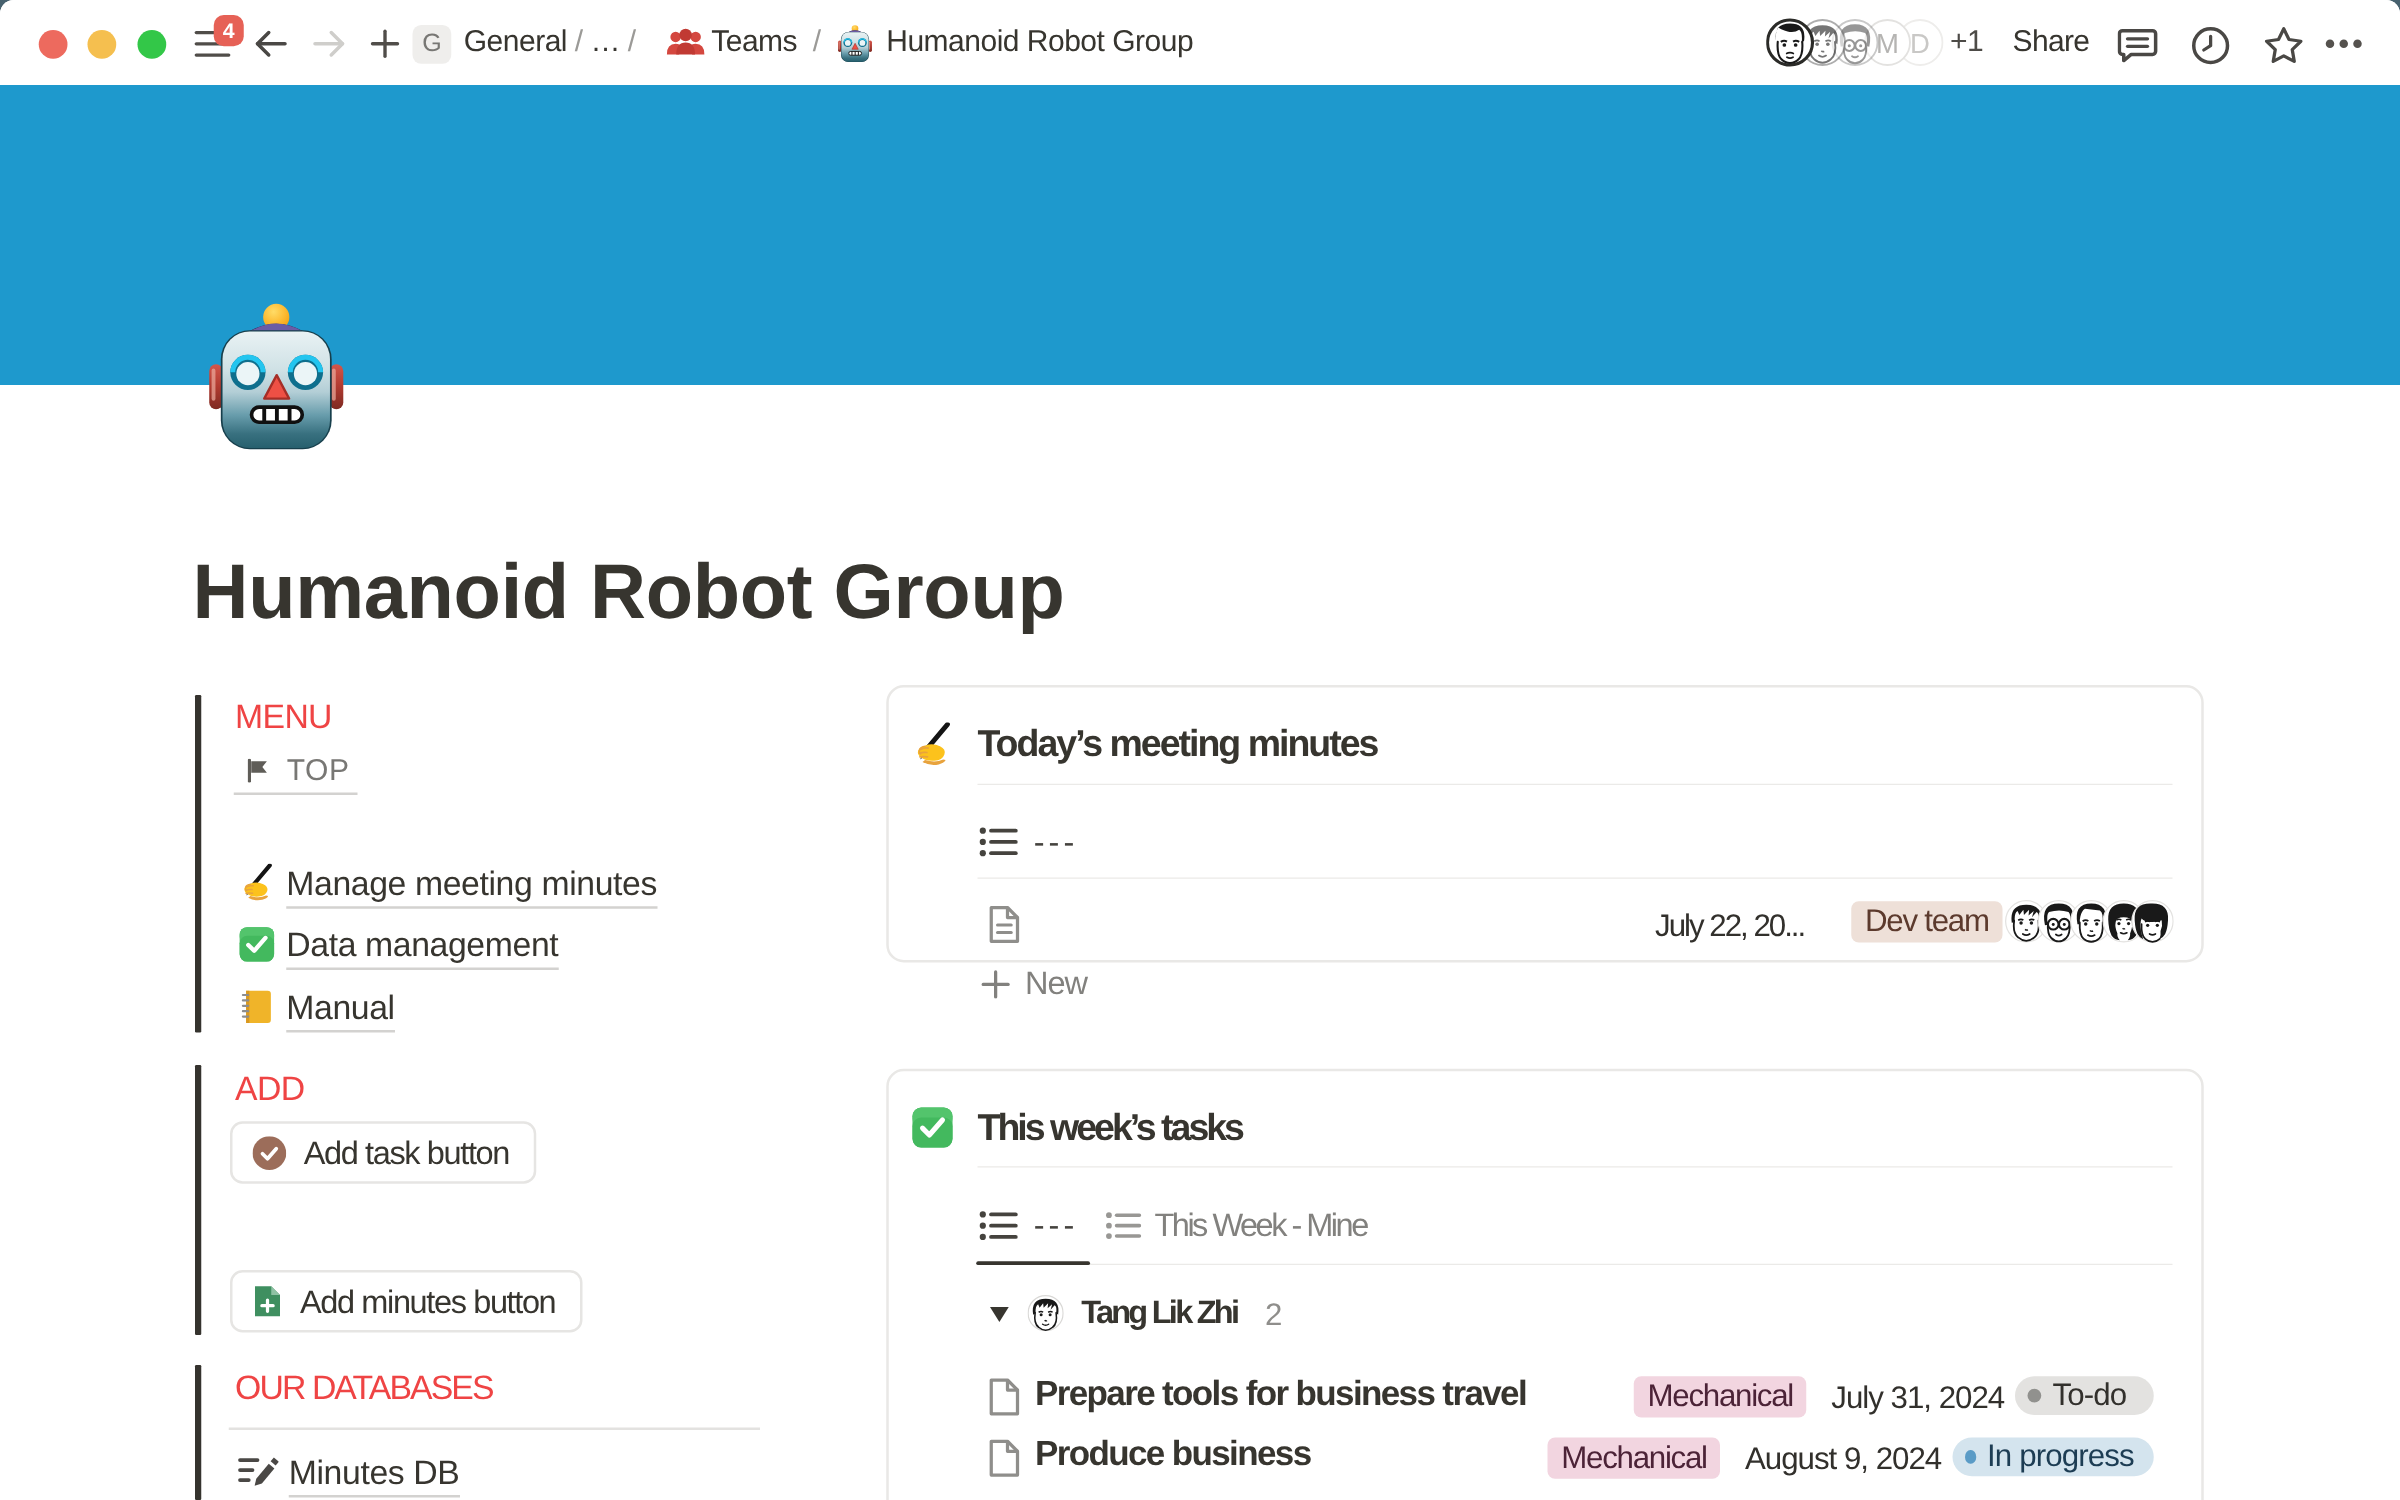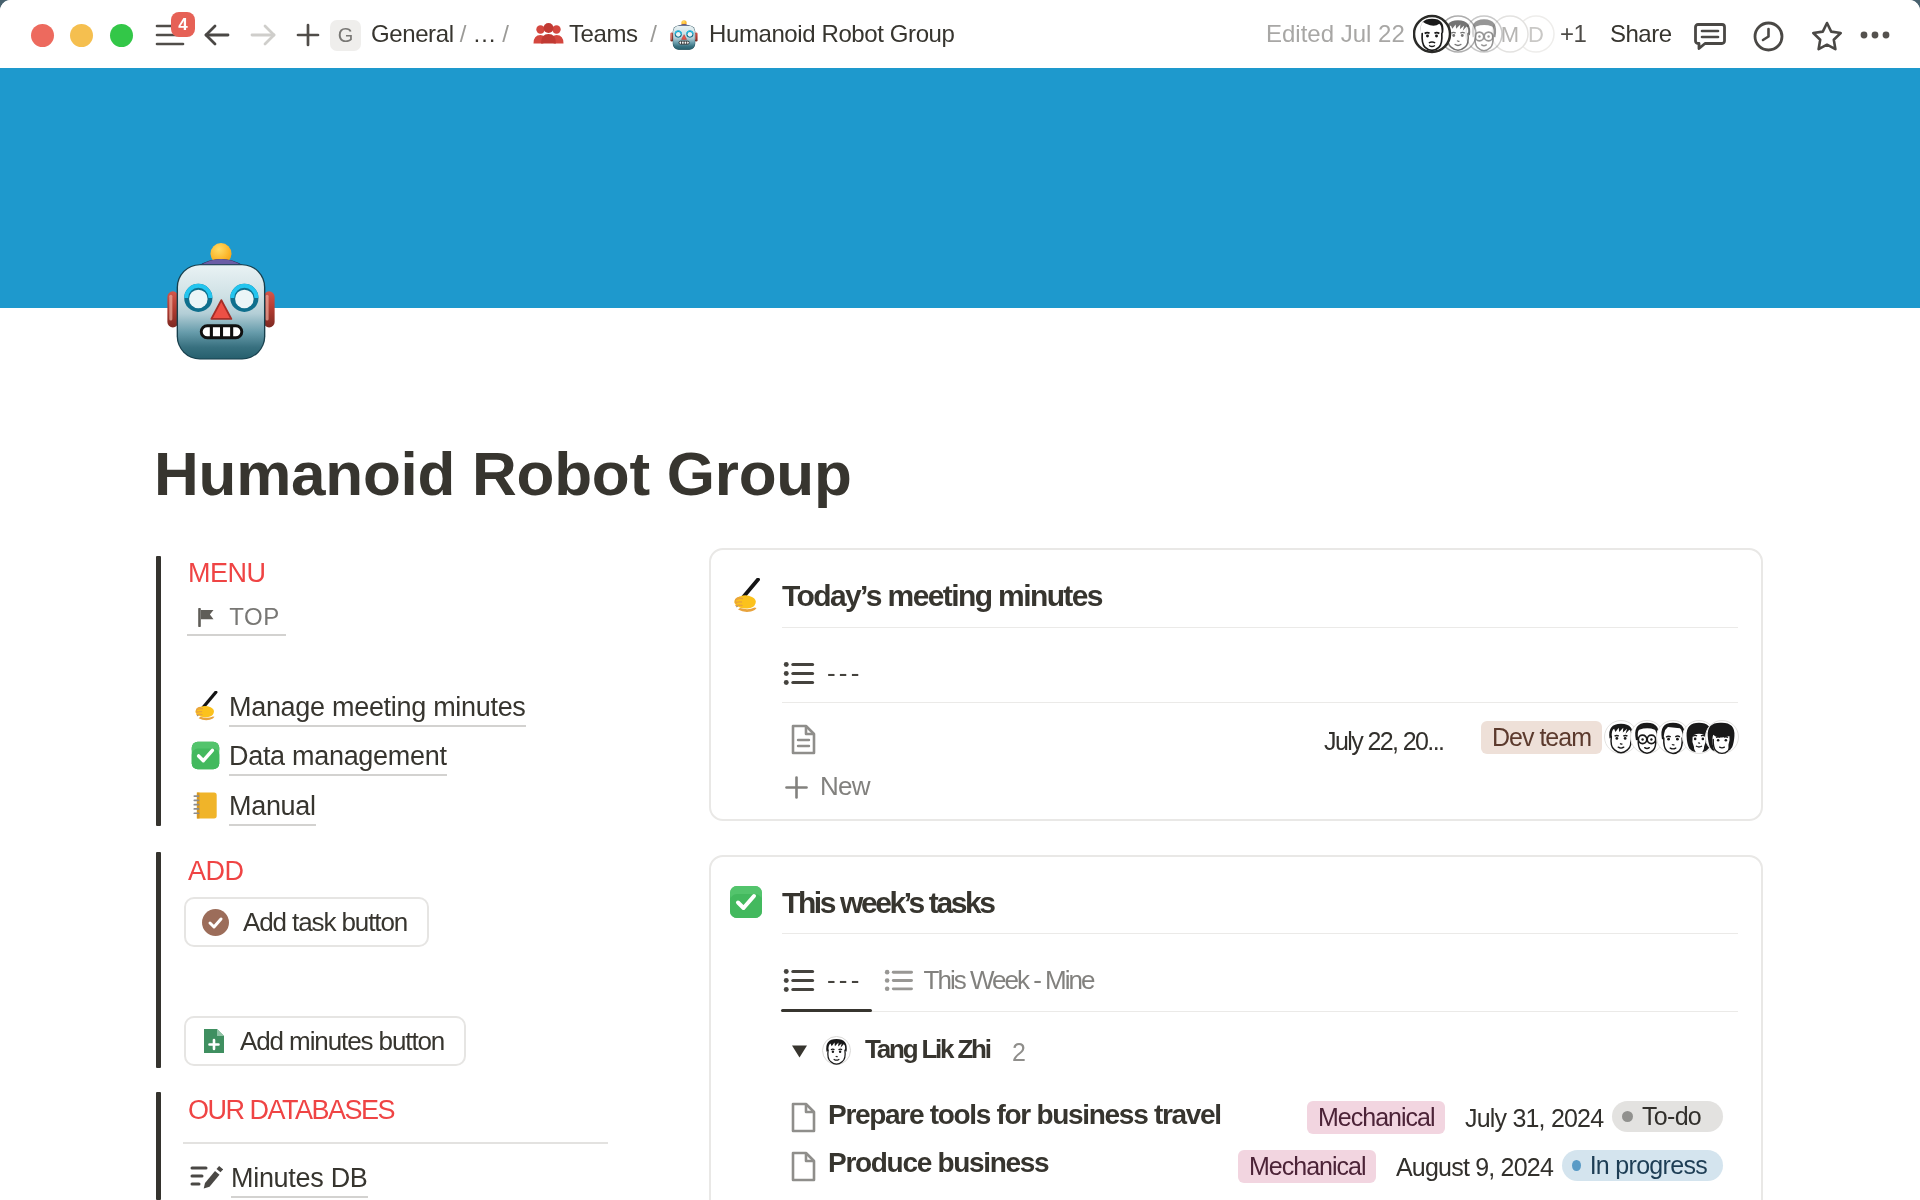--- a/index.html
+++ b/index.html
@@ -89,21 +89,20 @@
       <g fill="#c13a33">
         <circle cx="15.5" cy="7" r="5"></circle>
         <path d="M8 22.5 q0 -9.5 7.5 -9.5 q7.5 0 7.5 9.5 z"></path>
       </g>
     </svg>
     <div class="crumb" style="left:569px;">Teams&nbsp; <span class="slash">/</span></div>
     <svg class="abs" style="left:670px;top:20px;" width="28" height="30" viewBox="0 0 64 69">
         <use href="#robotface"></use>
       </svg>
     <div class="crumb" style="left:709px;">Humanoid Robot Group</div>
-    <div class="crumb edited" style="left:1266px;letter-spacing:0;">Edited Jul 22</div>
 
     <svg class="abs" style="left:1413px;top:14px;" width="142" height="40" viewBox="0 0 142 40">
       <g>
         <circle cx="123" cy="20" r="18" fill="#fff" stroke="#eeedeb" stroke-width="1.5"></circle>
         <text x="123" y="28" font-size="22" fill="#c9c8c6" text-anchor="middle" font-family="Liberation Sans">D</text>
       </g>
       <g>
         <circle cx="97" cy="20" r="18" fill="#fff" stroke="#e3e2e0" stroke-width="1.5"></circle>
         <text x="97" y="28" font-size="22" fill="#b5b4b2" text-anchor="middle" font-family="Liberation Sans">M</text>
       </g>
@@ -205,21 +204,21 @@
           <line x1="3" y1="15" x2="13" y2="15"></line>
           <line x1="3" y1="23" x2="10" y2="23"></line>
         </g>
       <g>
           <path d="M16 22 l10 -12 4.5 3.8 -10 12 -5.8 1.8 z" fill="#4a4845"></path>
           <path d="M27.5 8 l2.6 -3 4 3.3 -2.6 3 z" fill="#4a4845"></path>
         </g>
     </svg><span class="txt">Minutes DB</span>
   </div>
 
-  <div class="card" style="top:548px;height:273px;">
+  <div class="card" style="top:548px;height:222px;">
     <svg class="abs" style="left:17px;top:28px;" width="36" height="36" viewBox="0 0 36 36">
         <use href="#e-write"></use>
       </svg>
     <div class="cardhead" style="top:29px;left:71px;">Today’s meeting minutes</div>
     <div class="carddiv" style="top:77px;"></div>
     <div class="tabrow" style="left:71px;top:108px;">
       <svg width="33" height="27" viewBox="0 0 27 24" style="margin-right:12px;">
           <use href="#listic"></use>
         </svg>
       <span style="letter-spacing:3.2px;">---</span>

